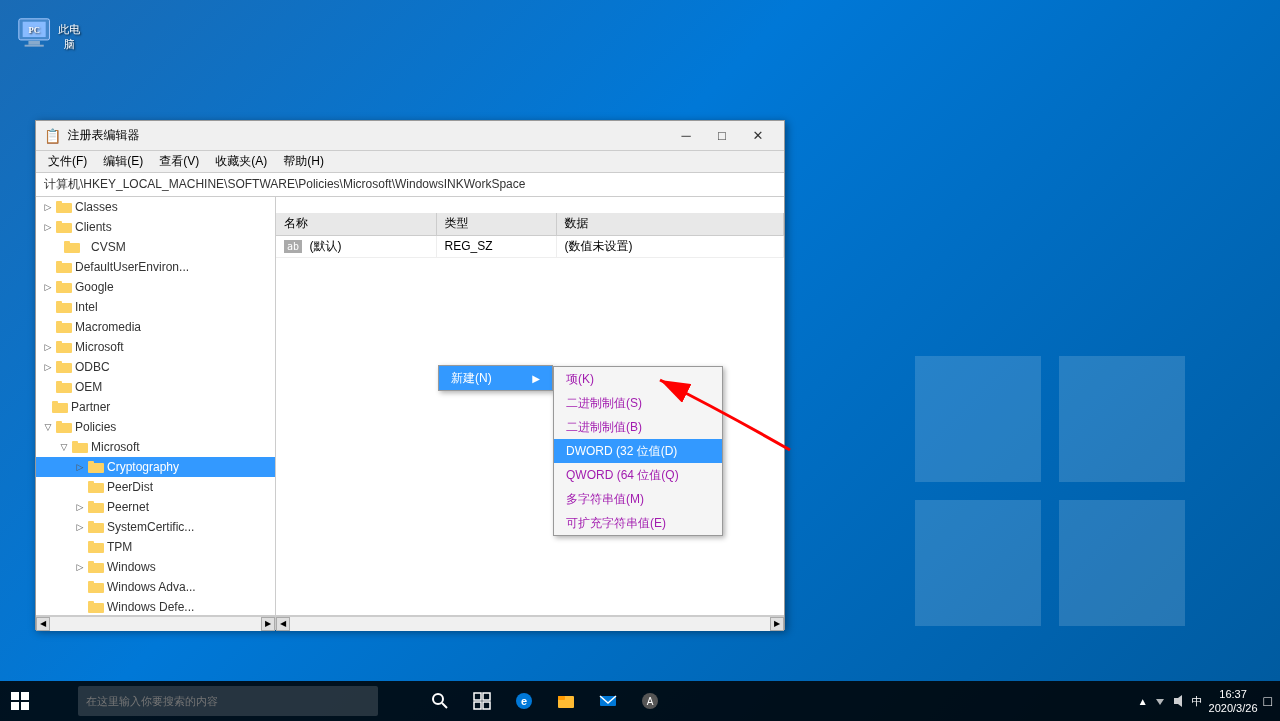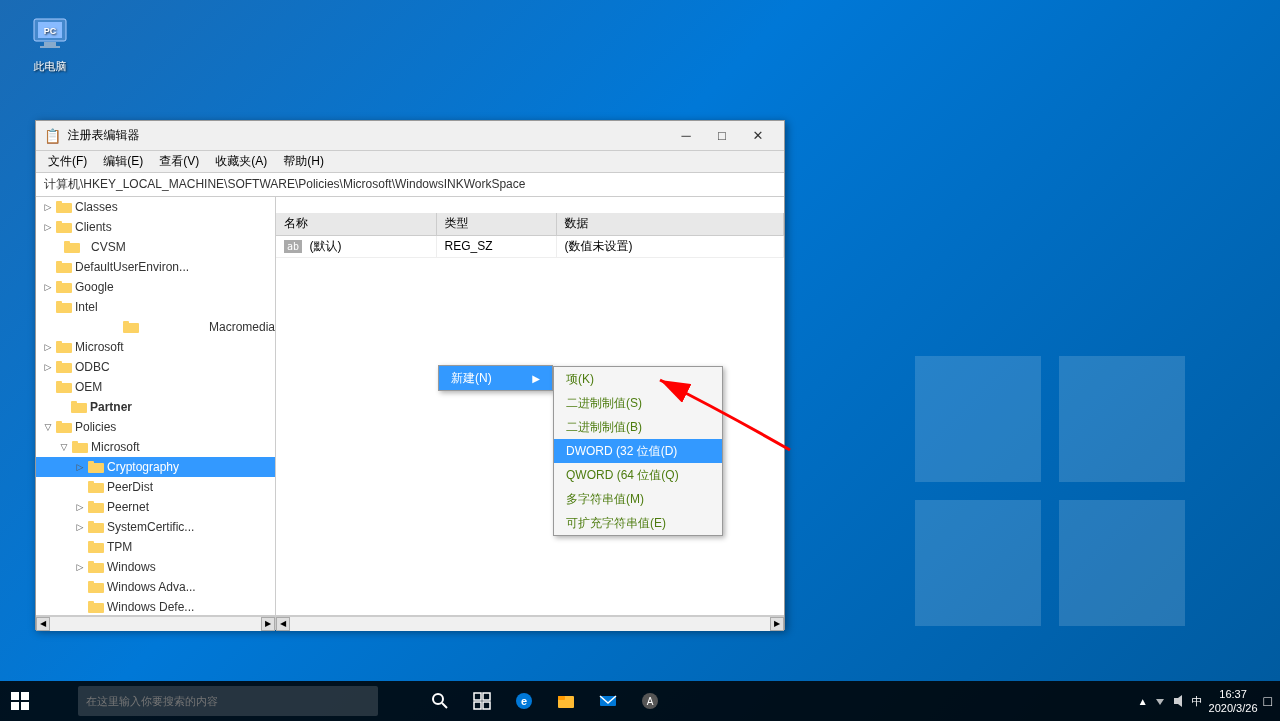--- a/index.html
+++ b/index.html
@@ -28,28 +28,29 @@
       bottom: 80px;
       width: 300px;
       height: 300px;
       opacity: 0.15;
     }
 
     
     .desktop-icon {
       position: absolute;
       display: flex;
-      flex-direction: column;
+      flex-direction: row;
       align-items: center;
       width: 70px;
       cursor: pointer;
       color: white;
       text-align: center;
       font-size: 11px;
       text-shadow: 1px 1px 2px rgba(0,0,0,0.8);
+      font-family: Liberation Serif, serif;
     }
 
     .desktop-icon .icon-img {
       width: 40px;
       height: 40px;
       margin-bottom: 4px;
     }
 
     
     .taskbar {
@@ -366,21 +367,21 @@
       box-shadow: 2px 2px 5px rgba(0,0,0,0.3);
     }
 
     .submenu-item {
       height: 24px;
       display: flex;
       align-items: center;
       padding: 0 12px;
       font-size: 12px;
       cursor: pointer;
-      color: #4d7c0f;
+      color: #a21caf;
     }
     .submenu-item.highlighted { background: #3399ff; color: white; }
 
     
     .red-arrow {
       position: absolute;
       top: 350px;
       left: 640px;
       z-index: 300;
       pointer-events: none;
@@ -482,21 +483,21 @@
             <span>Google</span>
           </div>
           <div class="tree-item" style="padding-left: 4px;">
             <span class="tree-expand" style="visibility:hidden;">▷</span>
             <svg class="folder-icon" viewBox="0 0 16 14">
                 <rect x="0" y="3" width="16" height="10" rx="1" fill="#fcd264"></rect>
                 <rect x="0" y="1" width="6" height="3" rx="1" fill="#fcd264"></rect>
               </svg>
             <span>Intel</span>
           </div>
-          <div class="tree-item" style=" justify-content: space-between;">
+          <div class="tree-item" style="">
             <span class="tree-expand" style="visibility:hidden;">▷</span>
             <svg class="folder-icon" viewBox="0 0 16 14">
                 <rect x="0" y="3" width="16" height="10" rx="1" fill="#fcd264"></rect>
                 <rect x="0" y="1" width="6" height="3" rx="1" fill="#fcd264"></rect>
               </svg>
             <span>Macromedia</span>
           </div>
           <div class="tree-item" style="padding-left: 4px;">
             <span class="tree-expand">▷</span>
             <svg class="folder-icon" viewBox="0 0 16 14">
@@ -514,21 +515,21 @@
             <span>ODBC</span>
           </div>
           <div class="tree-item" style="padding-left: 4px;">
             <span class="tree-expand" style="visibility:hidden;">▷</span>
             <svg class="folder-icon" viewBox="0 0 16 14">
                 <rect x="0" y="3" width="16" height="10" rx="1" fill="#fcd264"></rect>
                 <rect x="0" y="1" width="6" height="3" rx="1" fill="#fcd264"></rect>
               </svg>
             <span>OEM</span>
           </div>
-          <div class="tree-item" style="padding-left: 19px; font-weight: bold;">
+          <div class="tree-item" style="padding-left: 0;">
             <span class="tree-expand" style="visibility:hidden;">▷</span>
             <svg class="folder-icon" viewBox="0 0 16 14">
                 <rect x="0" y="3" width="16" height="10" rx="1" fill="#fcd264"></rect>
                 <rect x="0" y="1" width="6" height="3" rx="1" fill="#fcd264"></rect>
               </svg>
             <span>Partner</span>
           </div>
 
           <div class="tree-item" style="padding-left: 4px;">
             <span class="tree-expand">▽</span>

